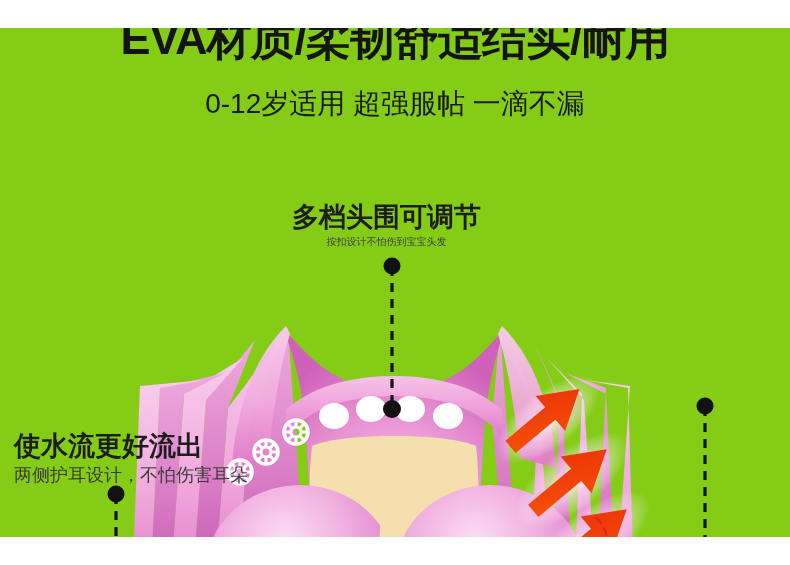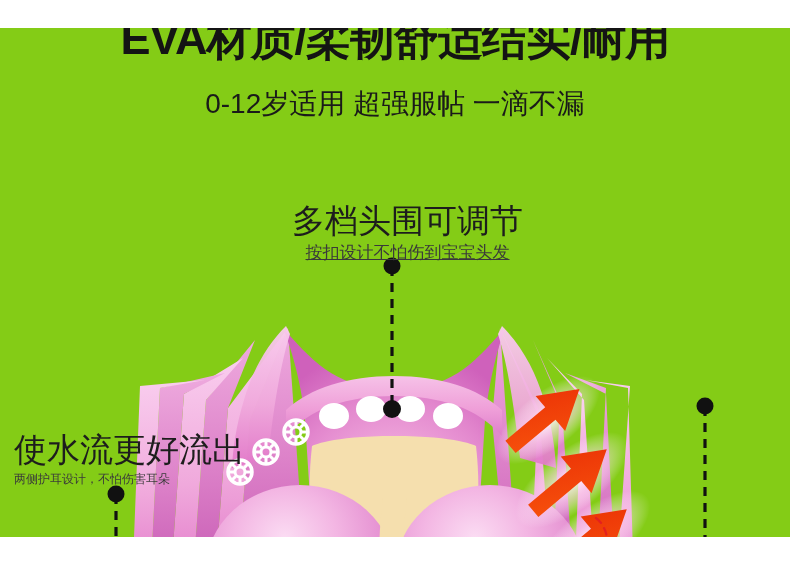--- a/index.html
+++ b/index.html
@@ -56,35 +56,36 @@
     width: 790px;
     height: 565px;
   }
 
   
   .callout {
     position: absolute;
     white-space: nowrap;
   }
   .callout-title {
-    font-size: 33px;
+    font-size: 27px;
     color: #1d1d1d;
     line-height: 1.15;
     letter-spacing: 0px;
+    font-weight: bold;
   }
   .callout-sub {
     font-size: 14px;
     color: #3a3a3a;
     line-height: 1.2;
     margin-top: 3px;
   }
   #callout-top { left: 292px; top: 174px; text-align: center; }
-  #callout-top .callout-sub { font-size: 17px; text-decoration: underline; }
+  #callout-top .callout-sub { font-size: 10px; }
   #callout-left { left: 14px; top: 403px; text-align: left; }
-  #callout-left .callout-sub { font-size: 12px; }
+  #callout-left .callout-sub { font-size: 18px; }
   #callout-right { left: 626px; top: 314px; text-align: center; }
   #callout-right .callout-sub { font-size: 13.5px; }
 
   
   #connectors {
     position: absolute;
     left: 0;
     top: 0;
     width: 790px;
     height: 565px;

